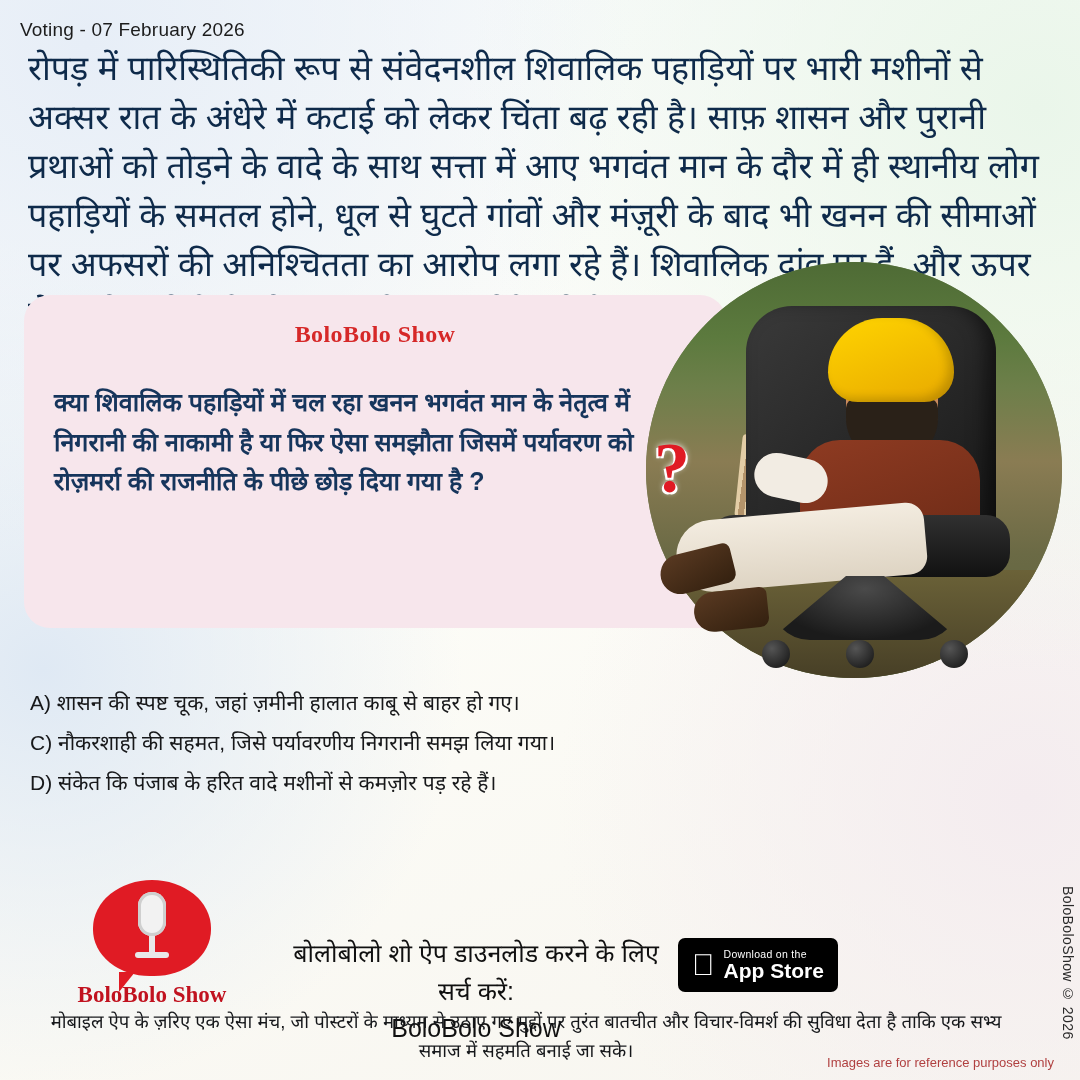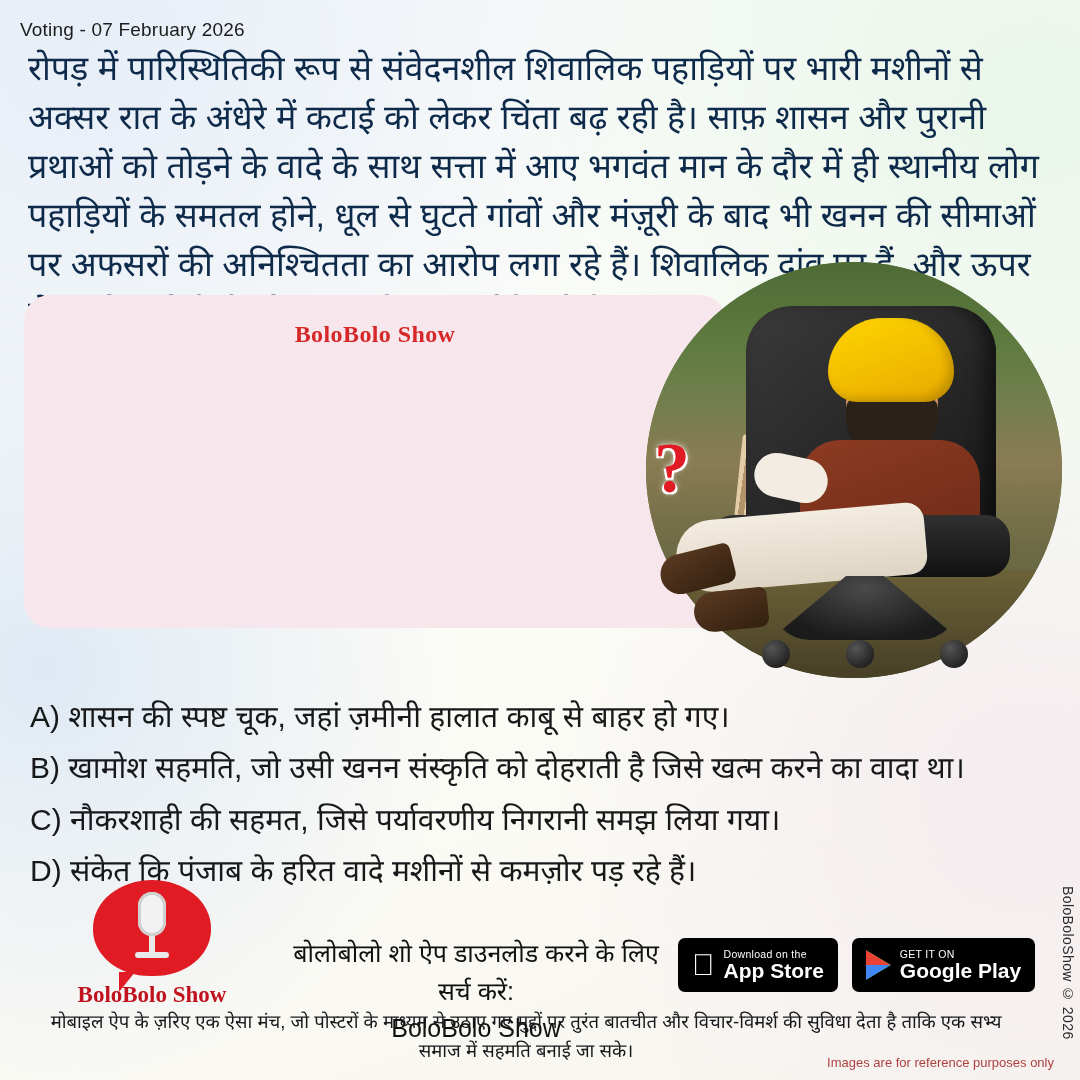--- a/index.html
+++ b/index.html
@@ -245,25 +245,24 @@
     font-family: "Liberation Serif", serif;
     text-shadow: 0 0 6px #fff, 2px 2px 0 #fff, -2px 2px 0 #fff;
   }
   .options {
     position: absolute;
     top: 690px;
     left: 30px;
     width: 1020px;
   }
   .option {
-    font-size: 30px;
+    font-size: 21px;
     line-height: 1.28;
     color: #17181a;
     margin-bottom: 13px;
-    margin-top: 8px;
   }
   .footer-logo {
     position: absolute;
     left: 60px;
     top: 880px;
     width: 184px;
     text-align: center;
   }
   .bubble {
     position: relative;
@@ -408,20 +407,21 @@
 <body>
 
 <div class="poster">
 
   <div class="voting-bar">Voting - 07 February 2026</div>
 
   <div class="intro">रोपड़ में पारिस्थितिकी रूप से संवेदनशील शिवालिक पहाड़ियों पर भारी मशीनों से अक्सर रात के अंधेरे में कटाई को लेकर चिंता बढ़ रही है। साफ़ शासन और पुरानी प्रथाओं को तोड़ने के वादे के साथ सत्ता में आए भगवंत मान के दौर में ही स्थानीय लोग पहाड़ियों के समतल होने, धूल से घुटते गांवों और मंज़ूरी के बाद भी खनन की सीमाओं पर अफसरों की अनिश्चितता का आरोप लगा रहे हैं। शिवालिक दांव पर हैं, और ऊपर से चुप्पी मशीनों से भी ज़्यादा तेज़ सुनाई दे रही है।</div>
 
   <div class="question-card">
     <div class="brand-inline">BoloBolo Show</div>
+    <div class="question-text">क्या शिवालिक पहाड़ियों में चल रहा खनन भगवंत मान के नेतृत्व में निगरानी की नाकामी है या फिर ऐसा समझौता जिसमें पर्यावरण को रोज़मर्रा की राजनीति के पीछे छोड़ दिया गया है ?</div>
   </div>
 
   <div class="photo">
     <div class="sky"></div>
     <div class="logs"></div>
     <div class="logs2"></div>
     <div class="ground"></div>
   </div>
 
   <div class="chair-wrap">
@@ -438,21 +438,20 @@
     <div class="chair-base"></div>
     <div class="chair-wheel" style="left:112px"></div>
     <div class="chair-wheel" style="left:196px"></div>
     <div class="chair-wheel" style="left:290px"></div>
   </div>
 
   <div class="qmark">?</div>
 
   <div class="options">
     <div class="option">A) शासन की स्पष्ट चूक, जहां ज़मीनी हालात काबू से बाहर हो गए।</div>
-    <div class="option">B) खामोश सहमति, जो उसी खनन संस्कृति को दोहराती है जिसे खत्म करने का वादा था।</div>
     <div class="option">C) नौकरशाही की सहमत, जिसे पर्यावरणीय निगरानी समझ लिया गया।</div>
     <div class="option">D) संकेत कि पंजाब के हरित वादे मशीनों से कमज़ोर पड़ रहे हैं।</div>
   </div>
 
   <div class="footer-logo">
     <div class="bubble">
       <div class="mic"></div>
       <div class="mic-stand"></div>
       <div class="mic-base"></div>
     </div>
@@ -465,27 +464,20 @@
   </div>
 
   <div class="store-badges">
     <div class="badge">
       <span class="glyph"></span>
       <span>
         <span class="txt-sm">Download on the</span>
         <span class="txt-lg">App Store</span>
       </span>
     </div>
-    <div class="badge">
-      <span class="play-tri"></span>
-      <span>
-        <span class="txt-sm">GET IT ON</span>
-        <span class="txt-lg">Google Play</span>
-      </span>
-    </div>
   </div>
 
   <div class="tagline">मोबाइल ऐप के ज़रिए एक ऐसा मंच, जो पोस्टरों के माध्यम से उठाए गए मुद्दों पर तुरंत बातचीत और विचार-विमर्श की सुविधा देता है ताकि एक सभ्य समाज में सहमति बनाई जा सके।</div>
 
   <div class="copyright">BoloBoloShow © 2026</div>
 
   <div class="ref-note">Images are for reference purposes only</div>
 
 </div>
 

